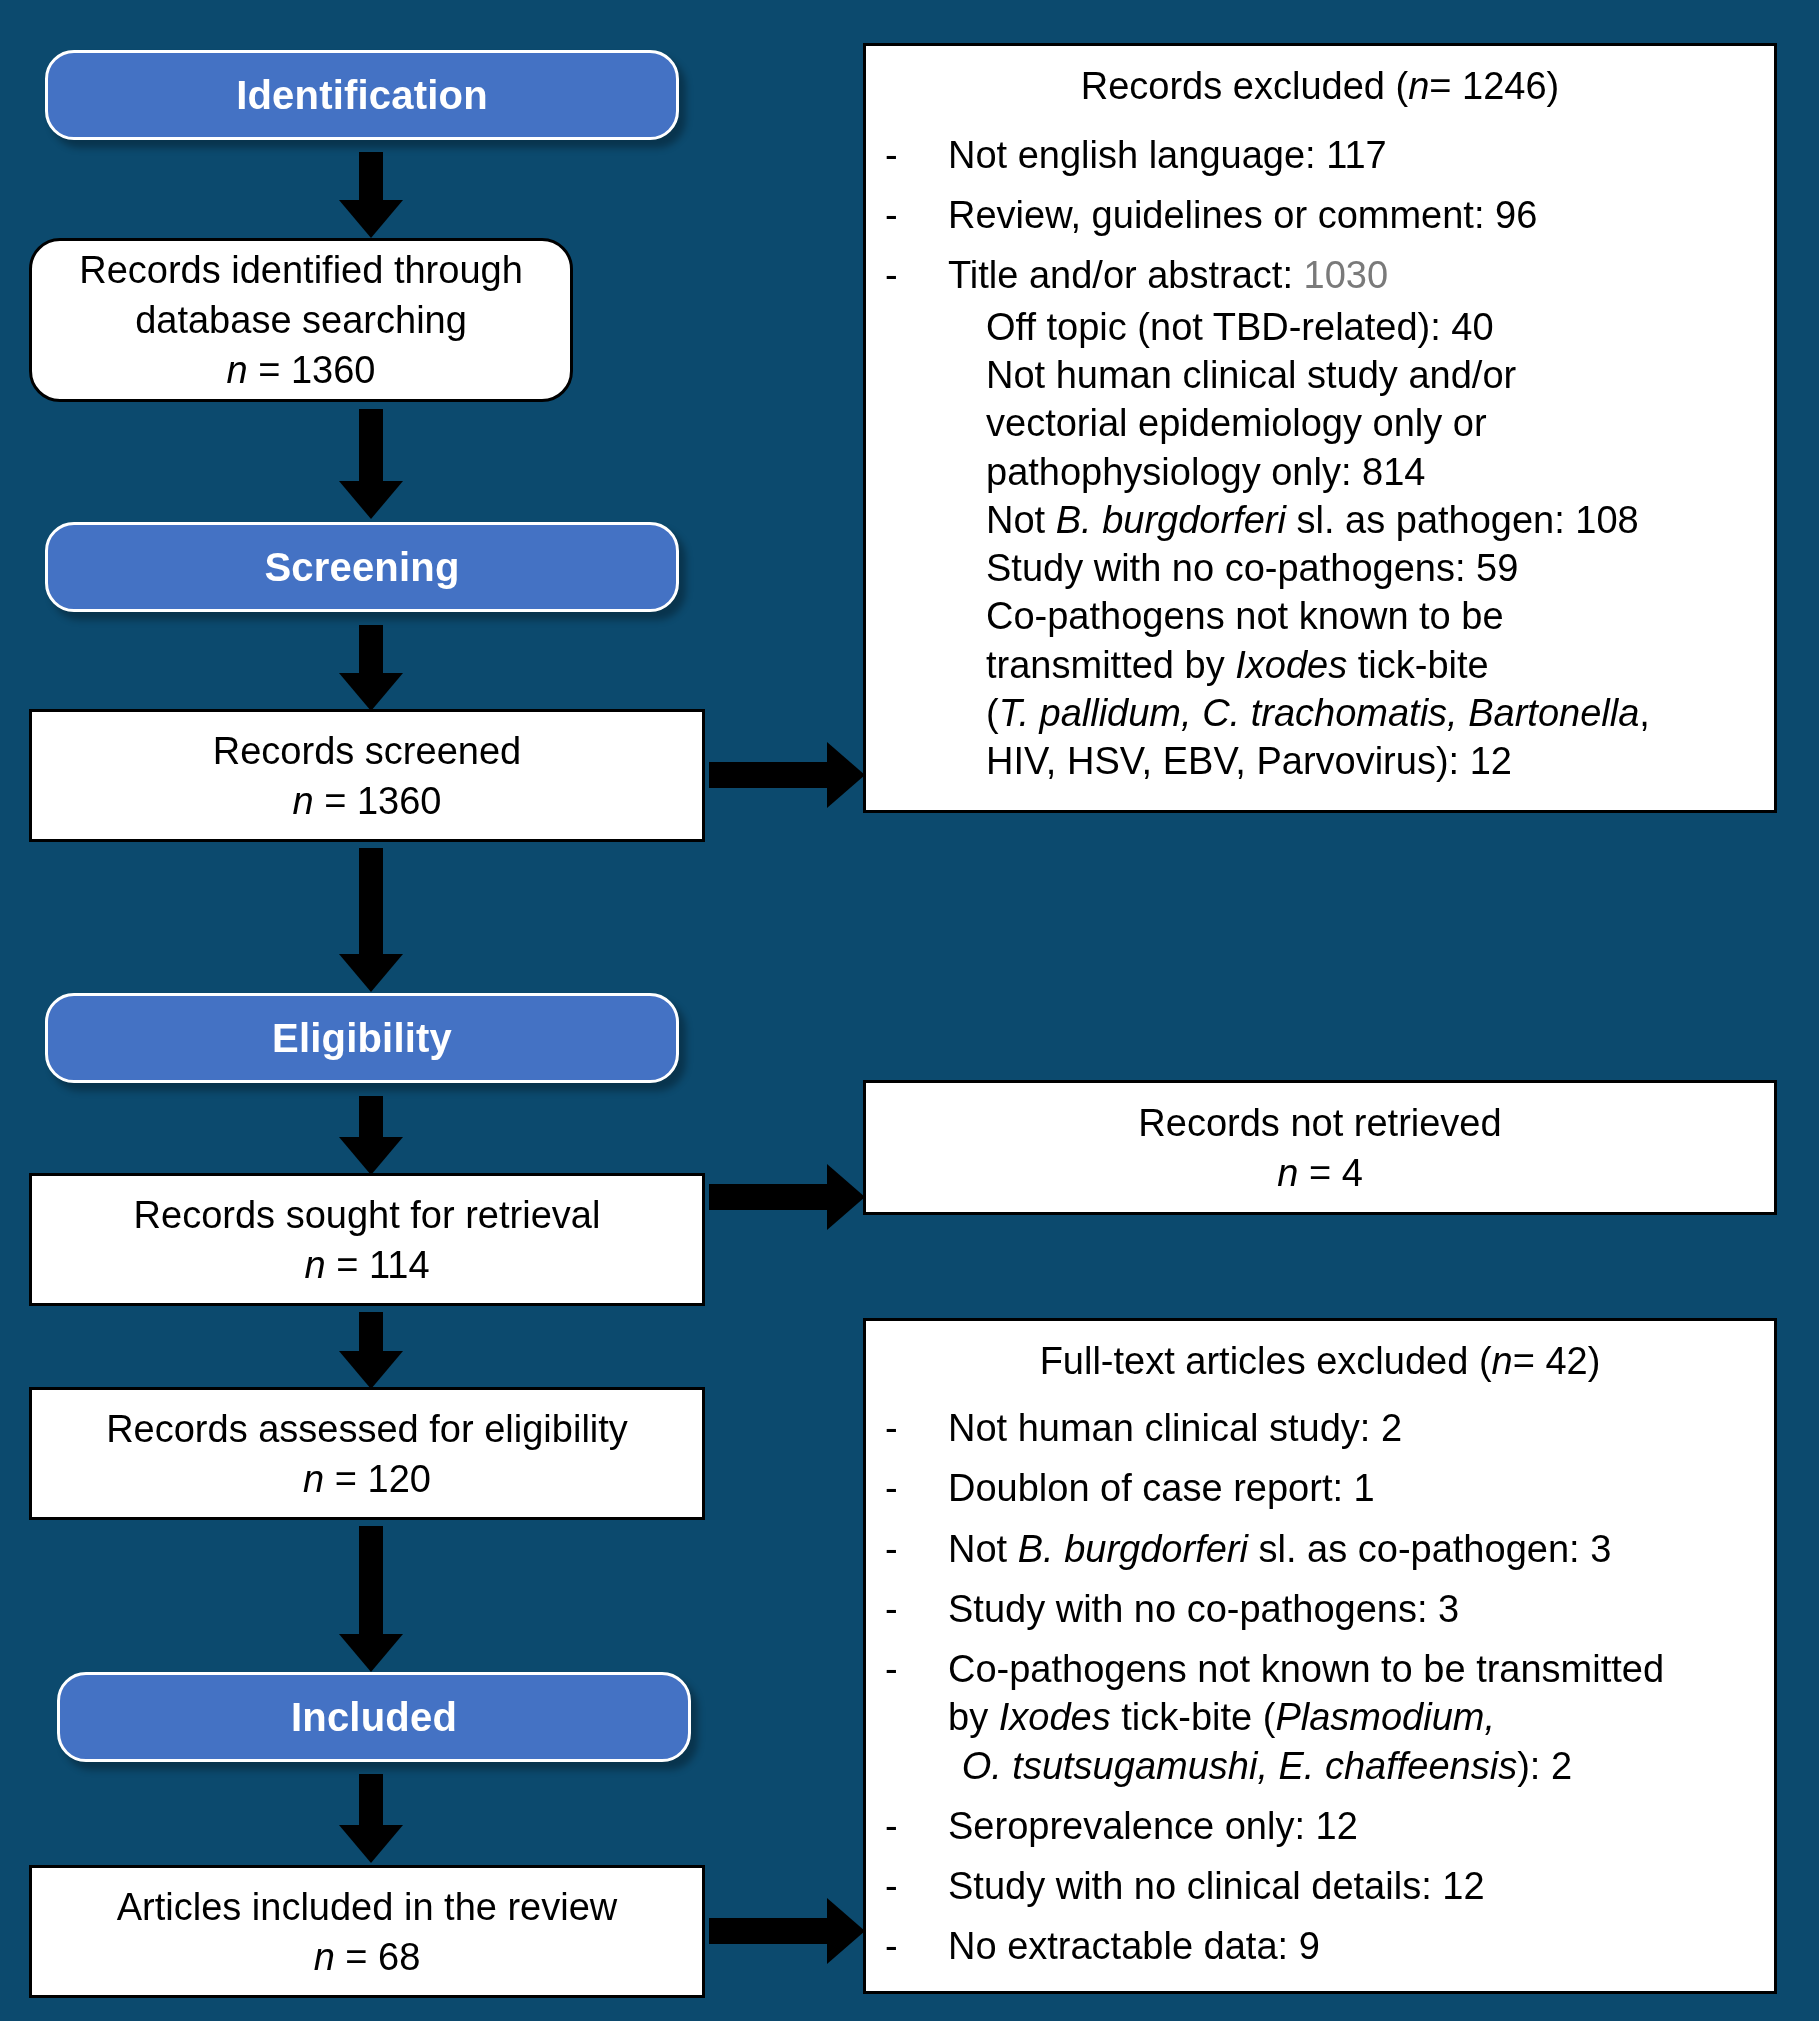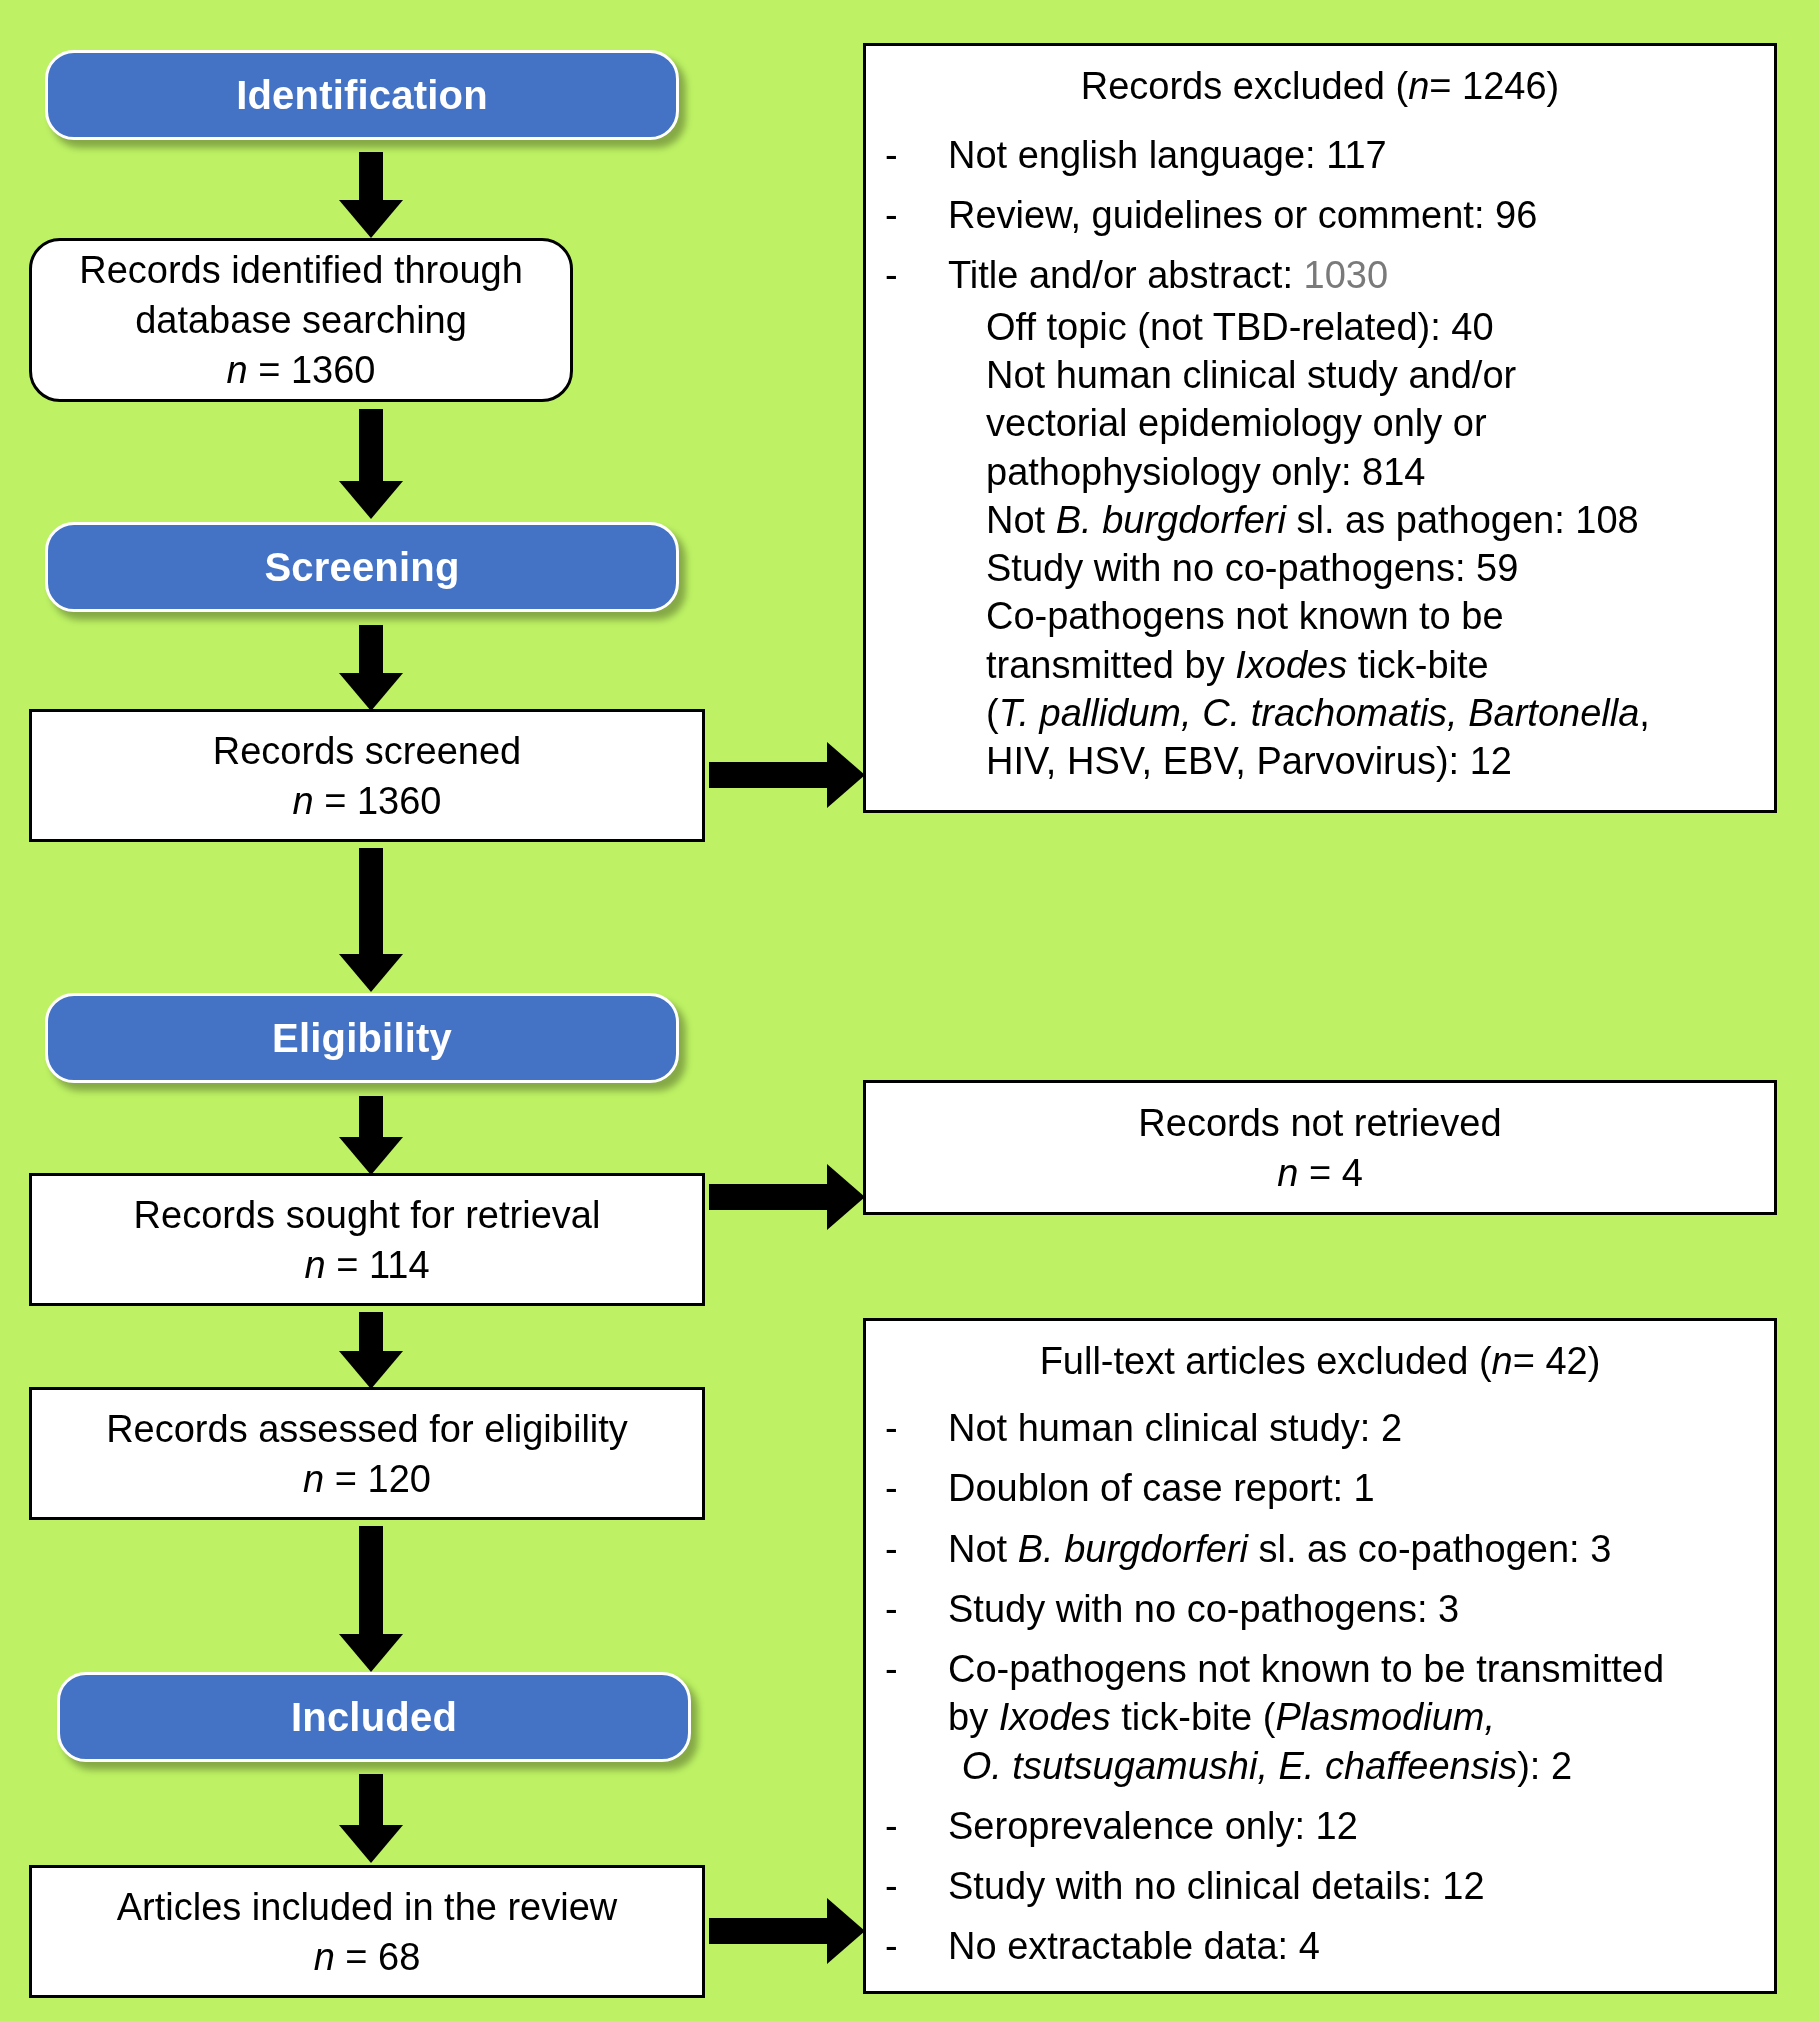--- a/index.html
+++ b/index.html
@@ -2,21 +2,21 @@
 <html style="font-size:13.7px"><head>
 <meta charset="utf-8">
 <style>
   html,body{margin:0;padding:0;background:#ffffff;}
   body{
     width:1819px;height:2021px;
     font-family:"Liberation Sans", sans-serif;
     color:#000;
     -webkit-font-smoothing:antialiased;
   }
-  #canvas{position:relative;width:1819px;height:2021px;overflow:hidden;background:#bef264;}
+  #canvas{position:relative;width:1819px;height:2021px;overflow:hidden;background:#0c4a6e;}
 
   
   .pill{
     position:absolute;
     background:#4472C4;
     border:3.4px solid #ffffff;
     border-radius:29px;
     box-shadow:6.8px 7.7px 7.7px rgba(0,0,0,0.30);
     box-sizing:border-box;
     display:flex;align-items:center;justify-content:center;
@@ -282,19 +282,19 @@
         <div><span>by </span><span class="ital">Ixodes</span><span> tick-bite (</span><span class="ital">Plasmodium,</span></div>
         <div style="padding-left:13.7px;"><span class="ital">O. tsutsugamushi, E. chaffeensis</span><span>): 2</span></div>
       </li>
       <li>
         <span class="dash">-</span><span>Seroprevalence only: 12</span>
       </li>
       <li>
         <span class="dash">-</span><span>Study with no clinical details: 12</span>
       </li>
       <li>
-        <span class="dash">-</span><span>No extractable data:  4</span>
+        <span class="dash">-</span><span>No extractable data:  9</span>
       </li>
     </ul>
   </div>
 
 </div>
 
 
 </body></html>

